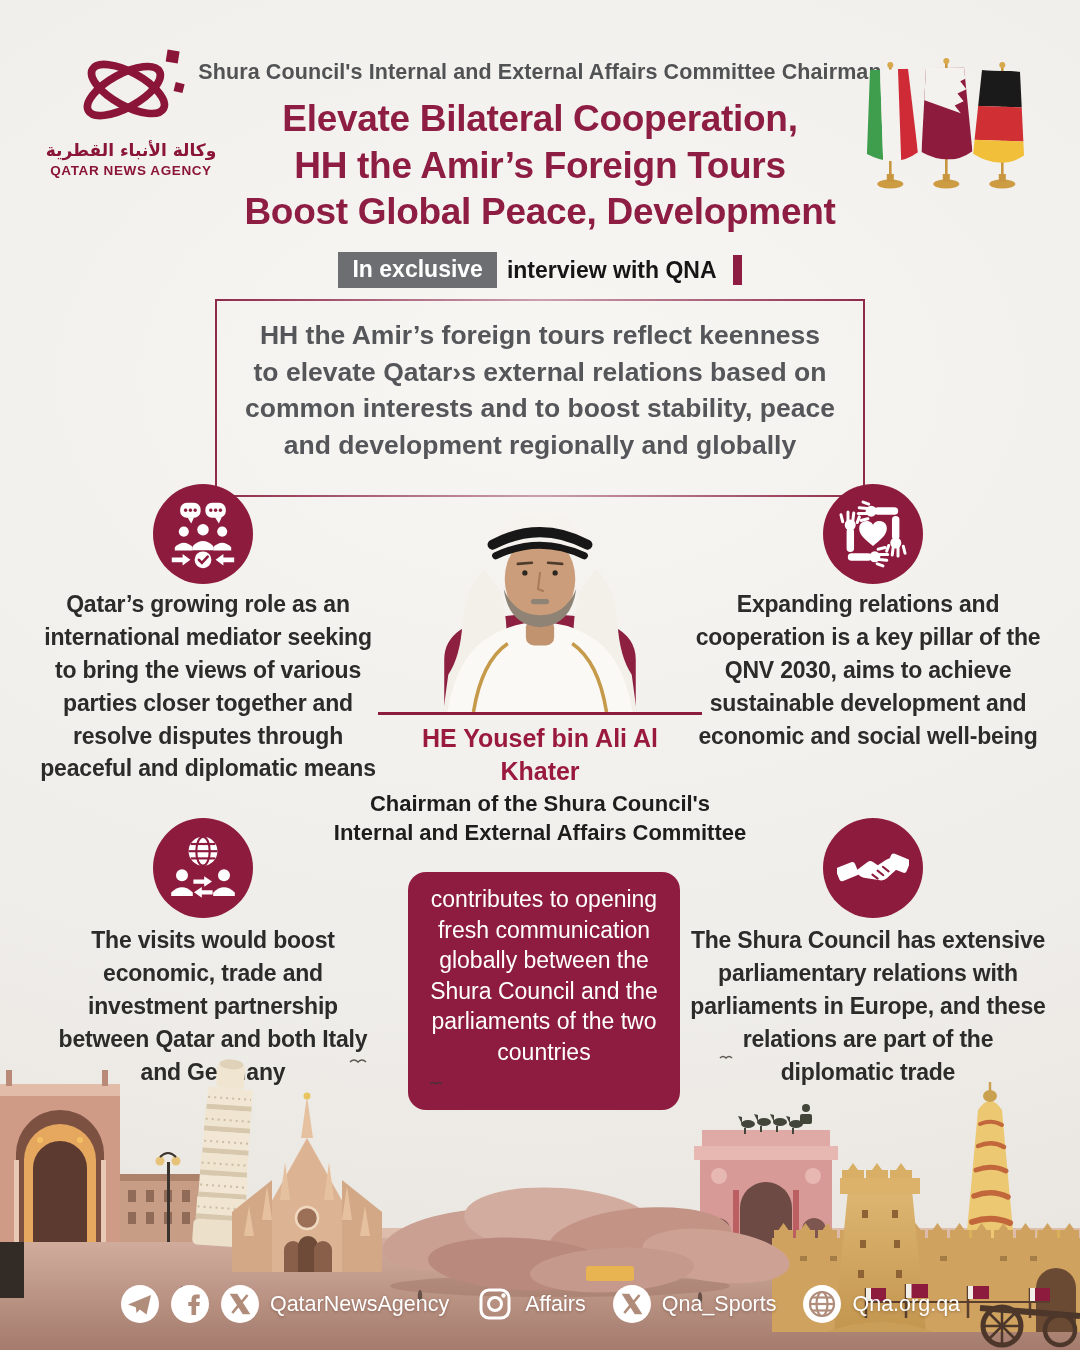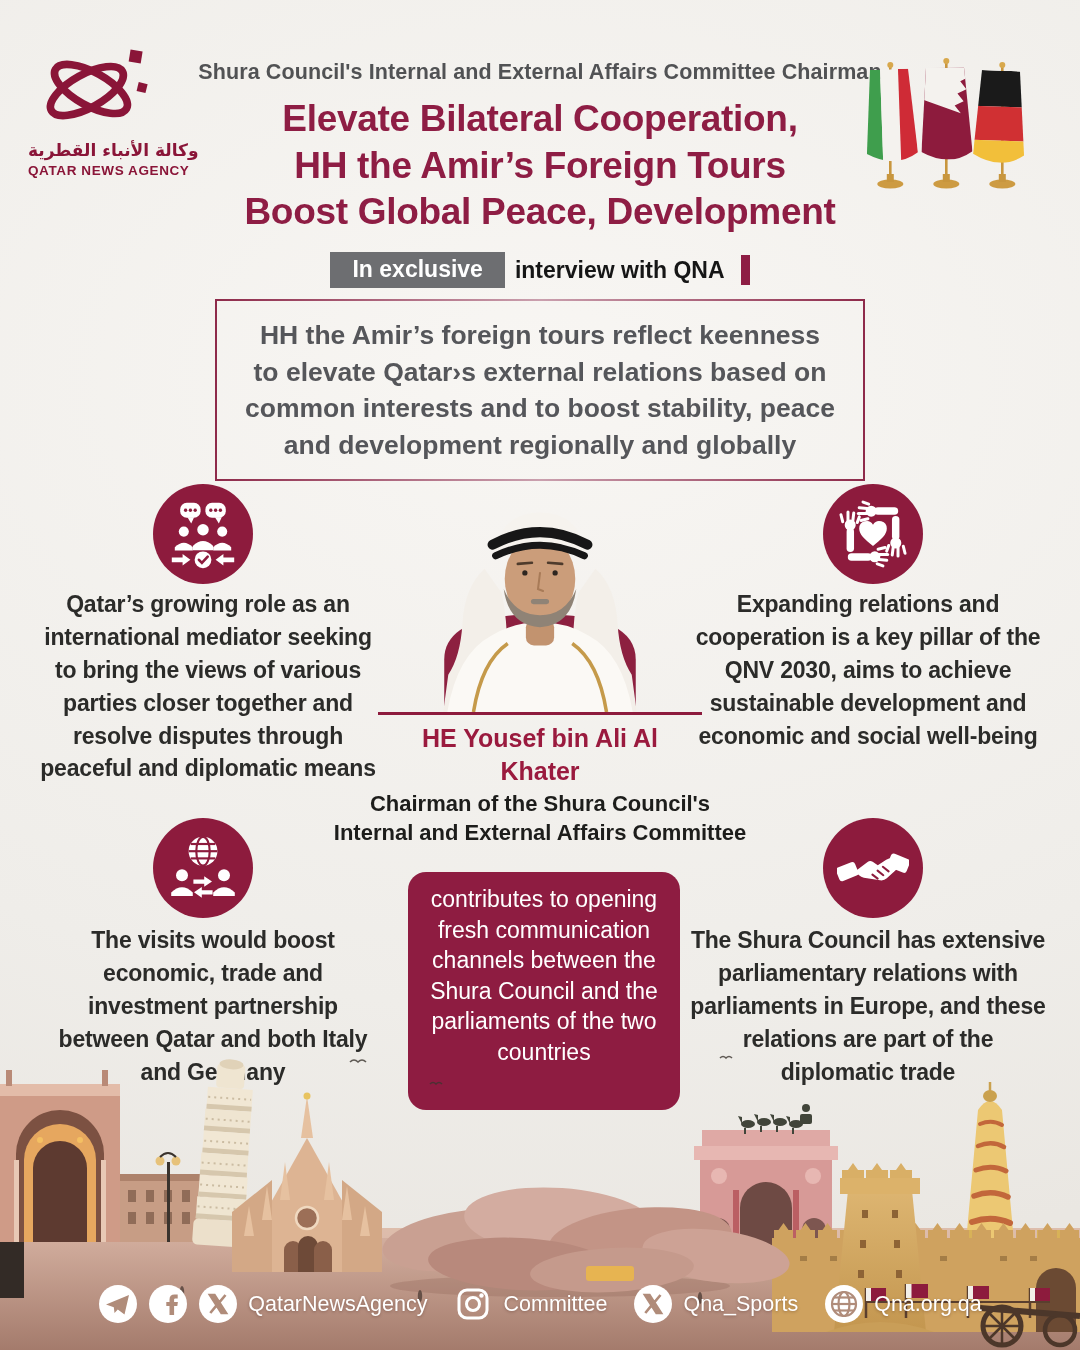--- a/index.html
+++ b/index.html
@@ -6,35 +6,35 @@
   body{font-family:"Liberation Sans",sans-serif;background:#e8e6e2;}
   .canvas{position:relative;width:1080px;height:1350px;margin:0 auto;overflow:hidden;
     background-color:#f1efec;
     background-image:
       radial-gradient(1400px 900px at 50% 28%, #f8f6f3 0%, #efede9 70%, #eae7e2 100%),
       repeating-linear-gradient(115deg, rgba(120,110,100,0.028) 0 2px, transparent 2px 7px);
   }
   .abs{position:absolute;}
 
   
-  .logo{left:28px;top:46px;width:190px;text-align:left;}
+  .logo{left:36px;top:46px;width:190px;text-align:center;}
   .logo .arabic{font-family:"DejaVu Sans",sans-serif;direction:rtl;color:#8A1538;font-size:17px;font-weight:700;margin-top:2px;}
   .logo .latin{color:#8A1538;font-size:13.5px;font-weight:700;letter-spacing:0.6px;margin-top:3px;}
   .kicker{left:0;right:0;top:60px;text-align:center;font-size:21.5px;font-weight:700;color:#515254;letter-spacing:0.1px;}
   .title{left:0;right:0;top:96px;text-align:center;color:#8E1D44;font-size:37px;font-weight:700;line-height:1.26;letter-spacing:-0.3px;}
   .flags{right:52px;top:56px;}
 
   
   .badge{left:0;right:0;top:252px;display:flex;justify-content:center;align-items:center;}
-  .badge .hl{background:#6D6E71;color:#fff;font-weight:700;font-size:23px;padding:4px 22px 5px;}
+  .badge .hl{background:#6D6E71;color:#fff;font-weight:700;font-size:23px;padding:4px 14px 5px;}
   .badge .rest{color:#161616;font-weight:700;font-size:23px;margin-left:10px;}
   .badge .bar{display:inline-block;width:9px;height:30px;background:#8E1D44;margin-left:16px;}
 
   
-  .quote{left:50%;transform:translateX(-50%);top:299px;width:590px;padding:16px 28px 16px;
+  .quote{left:50%;transform:translateX(-50%);top:299px;width:590px;padding:16px 28px 32px;
     border:2px solid;border-image:linear-gradient(90deg,#8E2A4A 0%,#caa0ae 50%,#8E2A4A 100%) 1;
     text-align:center;font-size:26.5px;font-weight:700;color:#55565A;line-height:1.38;}
 
   
   .circle{width:100px;height:100px;border-radius:50%;background:#8D1B3D;display:flex;align-items:center;justify-content:center;}
   .c1{left:153px;top:484px;} .c2{left:823px;top:484px;} .c3{left:153px;top:818px;} .c4{left:823px;top:818px;}
   .circle svg{width:72px;height:72px;}
 
   
   .point{font-size:23px;font-weight:700;color:#2B2B29;line-height:1.43;text-align:center;letter-spacing:-0.2px;}
@@ -252,21 +252,21 @@
       <path d="M104 96 q6 -44 46 -44 q40 0 46 44 q-10 -14 -46 -14 q-36 0 -46 14 z" fill="#f6f3ee"></path>
       <path d="M103 84 q47 -25 94 0" stroke="#171717" stroke-width="10" fill="none" stroke-linecap="round"></path>
       <path d="M106 95 q44 -21 88 0" stroke="#171717" stroke-width="7" fill="none" stroke-linecap="round"></path>
     </svg>
   </div>
   <div class="abs baseline"></div>
   <div class="abs prole">Chairman of the Shura Council's Internal and External Affairs Committee</div>
   <div class="abs pname">HE Yousef bin Ali Al Khater</div>
 
   <div class="abs visits">
-    <div class="vb">contributes to opening fresh communication channels between the Shura Council and the parliaments of the two countries</div>
+    <div class="vb">contributes to opening fresh communication globally between the Shura Council and the parliaments of the two countries</div>
   </div>
 
   <svg class="abs collage" viewBox="0 0 1080 310" preserveAspectRatio="none">
     <defs>
       <linearGradient id="gGround" x1="0" y1="0" x2="0" y2="1">
         <stop offset="0" stop-color="#d6b2a2"></stop>
           <stop offset="1" stop-color="#a47b6c"></stop>
       </linearGradient>
       <linearGradient id="gSand" x1="0" y1="0" x2="0" y2="1">
         <stop offset="0" stop-color="#ddb571"></stop>
@@ -545,21 +545,21 @@
         <path d="M12 11 h4.5 L28 29 h-4.5 Z M27.5 11 l-6.8 8.2 M19.2 20.6 L12.3 29" stroke="#b08c7a" stroke-width="2.6" fill="#b08c7a"></path>
       </svg>
       <span class="lbl">QatarNewsAgency</span>
     </div>
     <div class="fgroup">
       <svg class="ficon" viewBox="0 0 40 40">
         <rect x="6" y="6" width="28" height="28" rx="8" fill="none" stroke="#fff" stroke-width="3"></rect>
         <circle cx="20" cy="20" r="6.5" fill="none" stroke="#fff" stroke-width="3"></circle>
         <circle cx="28.5" cy="11.5" r="2.2" fill="#fff"></circle>
       </svg>
-      <span class="lbl">Committee</span>
+      <span class="lbl">Affairs</span>
     </div>
     <div class="fgroup">
       <svg class="ficon" viewBox="0 0 40 40">
         <circle cx="20" cy="20" r="19" fill="#fff"></circle>
         <path d="M12 11 h4.5 L28 29 h-4.5 Z M27.5 11 l-6.8 8.2 M19.2 20.6 L12.3 29" stroke="#b08c7a" stroke-width="2.6" fill="#b08c7a"></path>
       </svg>
       <span class="lbl">Qna_Sports</span>
     </div>
     <div class="fgroup">
       <svg class="ficon" viewBox="0 0 40 40">

